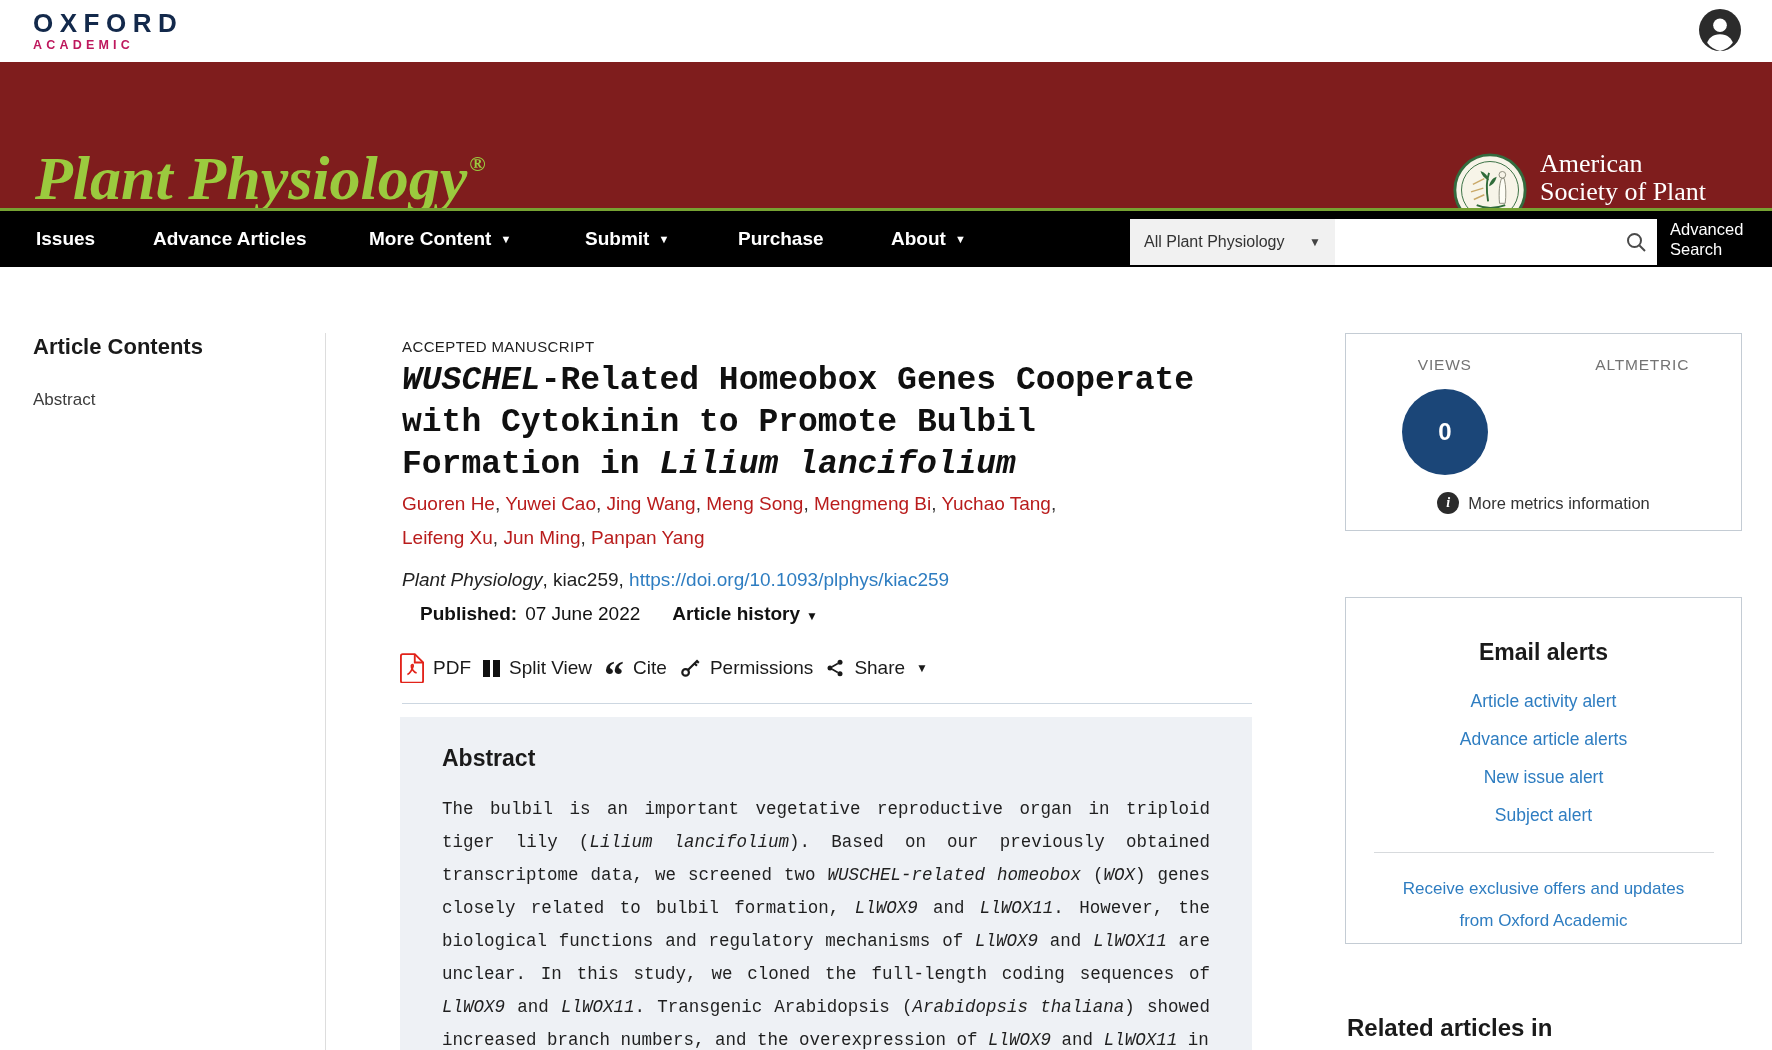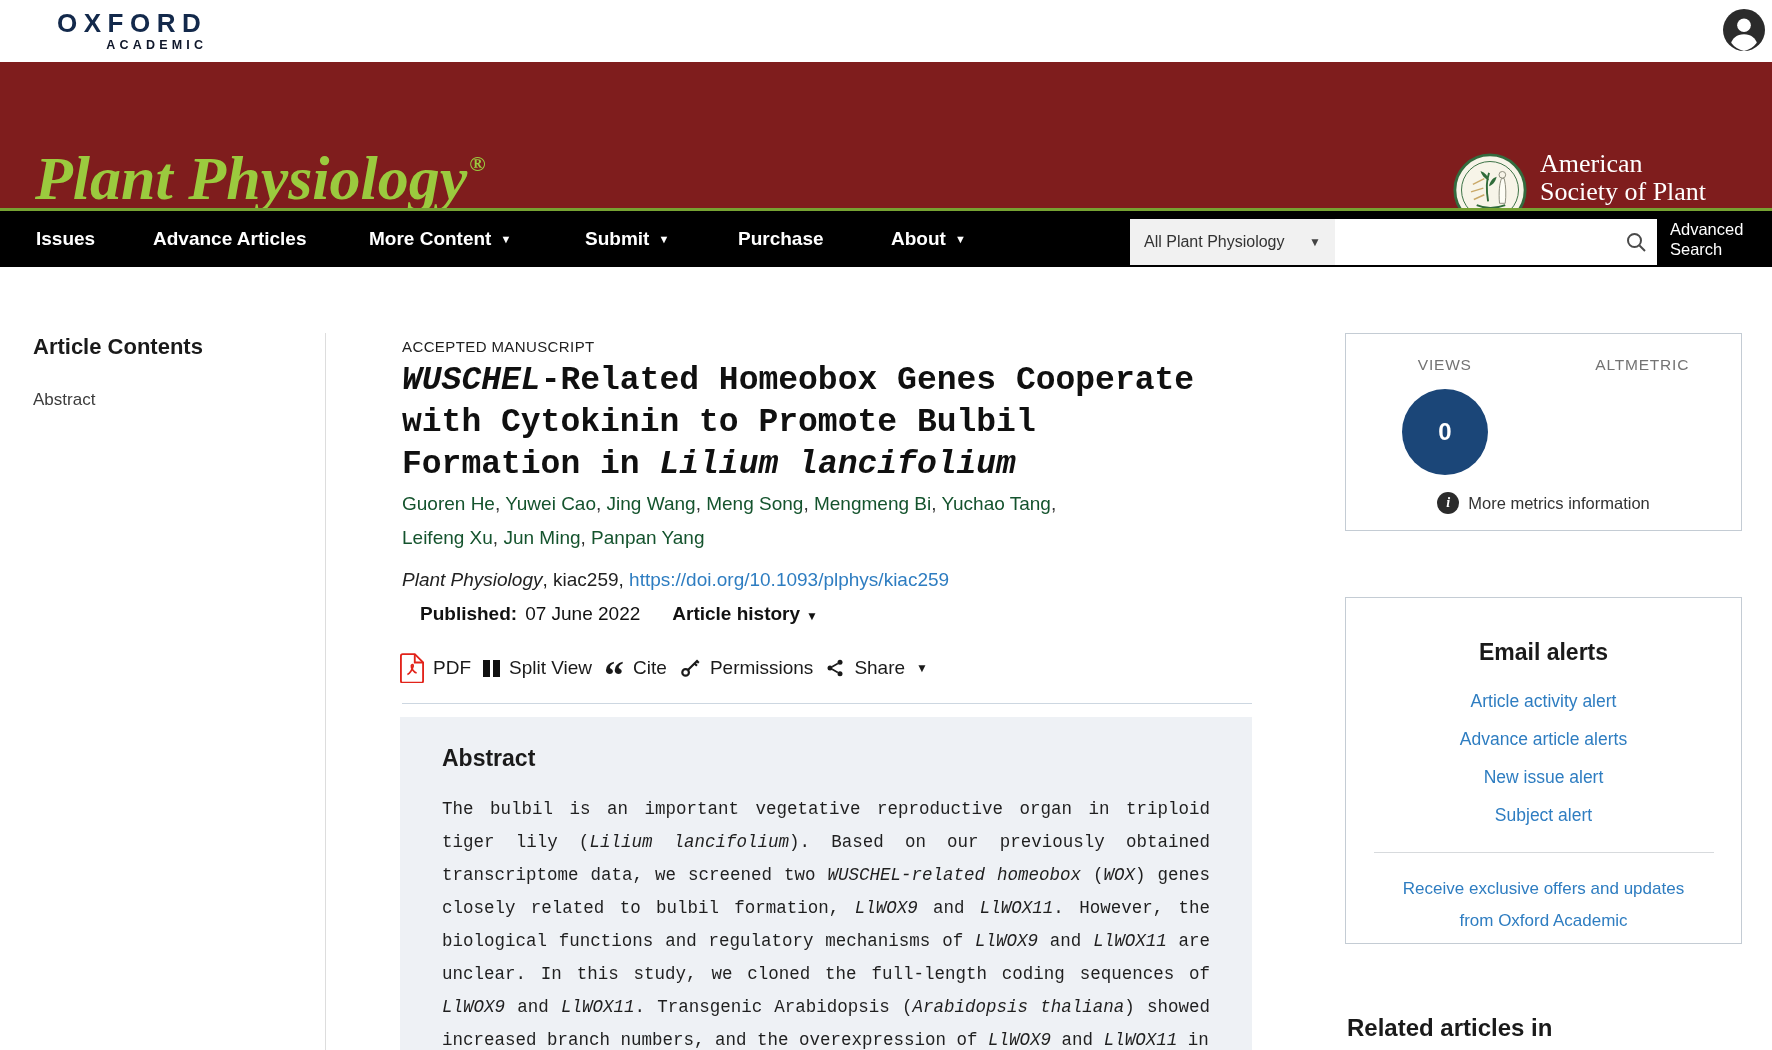--- a/index.html
+++ b/index.html
@@ -1,24 +1,24 @@
 <!DOCTYPE html>
 <html><head>
 <meta charset="utf-8">
 <style>
   * { margin:0; padding:0; box-sizing:border-box; }
   html,body { background:#fff; }
   body { font-family:"Liberation Sans", sans-serif; }
   #app { position:relative; width:1772px; height:1050px; overflow:hidden; background:#fff; }
 
   
-  #topbar { position:absolute; left:0; top:0; width:1456px; height:62px; background:#fff;margin-left:24px; }
+  #topbar { position:absolute; left:0; top:0; width:1456px; height:62px; background:#fff; }
   .oxford { position:absolute; left:33px; top:10px; cursor:pointer; }
   .oxford-line1 { font-size:26px; font-weight:bold; letter-spacing:6.5px; color:#13294b; line-height:1; }
-  .oxford-line2 { font-size:12.5px; font-weight:bold; letter-spacing:4.2px; color:#0f172a; text-align:right; margin-top:3px; line-height:1; }
+  .oxford-line2 { font-size:12.5px; font-weight:bold; letter-spacing:4.2px; color:#be185d; text-align:left; margin-top:3px; line-height:1; }
   .account { position:absolute; left:1699px; top:9px; width:42px; height:42px; cursor:pointer; }
 
   
   #masthead { position:absolute; left:0; top:62px; width:1772px; height:146px; background:#7f1d1d; }
   .journal { position:absolute; left:35px; top:82px; font-family:"Liberation Serif", serif; font-style:italic; font-weight:600; font-size:62px; color:#9bca3e; line-height:1.1; cursor:pointer; }
   .journal sup { font-size:22px; font-style:normal; vertical-align:28px; margin-left:2px; }
   .seal { position:absolute; left:1452px; top:90px; width:76px; height:76px; }
   .society-text { position:absolute; left:1540px; top:88px; font-family:"Liberation Serif", serif; font-size:26px; line-height:28px; color:#fff; }
 
   
@@ -35,21 +35,21 @@
 
   
   .toc-heading { position:absolute; left:33px; top:334px; font-size:22px; font-weight:bold; color:#1a1a1a; }
   .toc-item { position:absolute; left:33px; top:390px; font-size:17px; color:#3c3c3c; cursor:pointer; }
   .vdivider { position:absolute; left:325px; top:333px; width:1px; height:717px; background:#ddd; }
 
   
   .kicker { position:absolute; left:402px; top:338px; font-size:15px; letter-spacing:0.4px; color:#212121; }
   .title { position:absolute; left:402px; top:360px; width:830px; font-family:"Liberation Mono", monospace; font-size:33px; line-height:42px; color:#101010; font-weight:700; }
   .authors { position:absolute; left:402px; top:487px; width:660px; font-size:19px; line-height:34px; }
-  .authors a { color:#14532d; text-decoration:none; cursor:pointer; }
+  .authors a { color:#b91c1c; text-decoration:none; cursor:pointer; }
   .authors .sep { color:#333; }
   .citation { position:absolute; left:402px; top:569px; font-size:19px; color:#222; }
   .citation .jtitle { font-style:italic; }
   .citation a { color:#2e7dc1; text-decoration:none; cursor:pointer; }
   .publine { position:absolute; left:420px; top:603px; font-size:19px; color:#111; }
   .publine .plabel { font-weight:bold; }
   .publine .pdate { margin-left:8px; }
   .history { font-weight:bold; margin-left:32px; cursor:pointer; }
   .hcaret { font-size:12px; margin-left:6px; }
 

